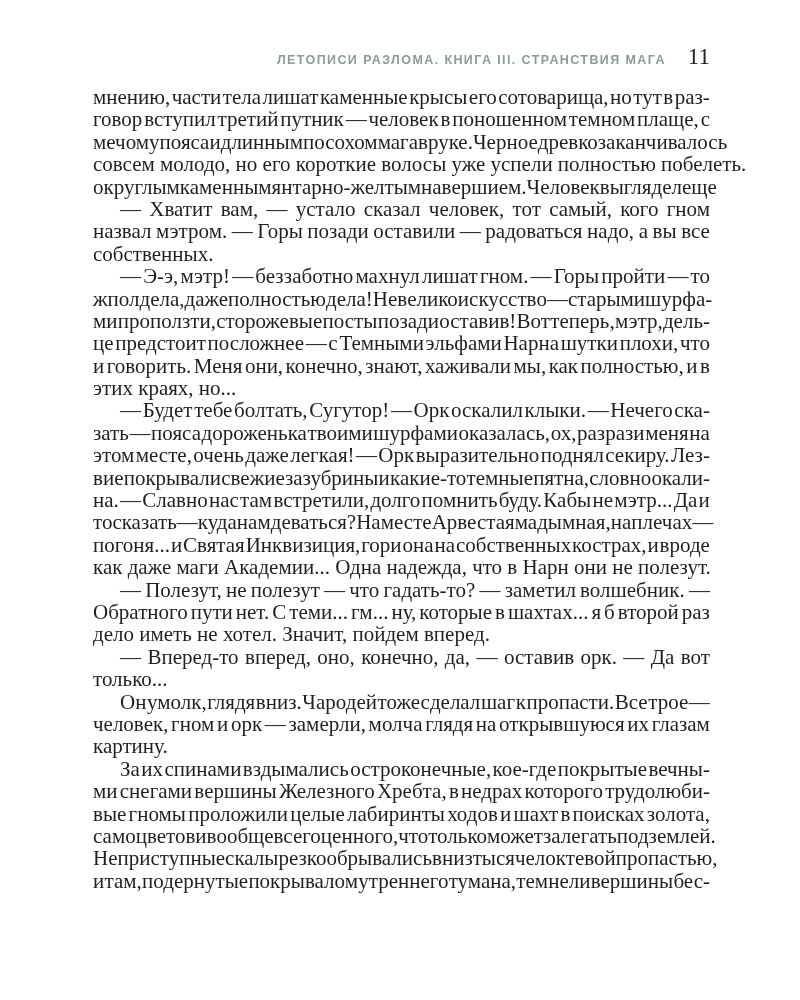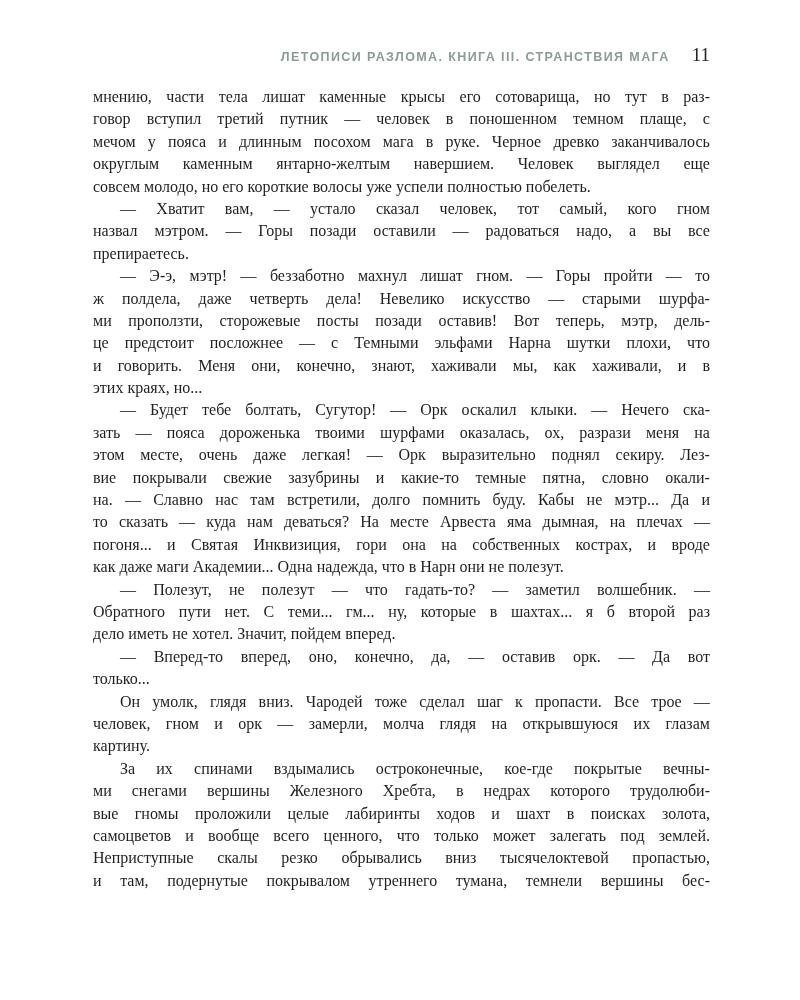--- a/index.html
+++ b/index.html
@@ -26,31 +26,31 @@
   }
   .running-title {
     font-family: "Liberation Sans", sans-serif;
     font-size: 12.5px;
     font-weight: bold;
     letter-spacing: 1.4px;
     color: #8b9b96;
   }
   .page-number {
     font-family: "Liberation Serif", "DejaVu Serif", serif;
-    font-size: 19px;
+    font-size: 23px;
     color: #232323;
   }
   .text-block {
     position: absolute;
     left: 93px;
     top: 86px;
     width: 617px;
     color: #1f1f1f;
     font-family: "Liberation Serif", "DejaVu Serif", serif;
-    font-size: 16px;
+    font-size: 21px;
   }
   .paragraph { margin: 0; }
   .line {
     height: 22.4px;
     line-height: 22.4px;
     white-space: nowrap;
   }
   .just {
     display: flex;
     justify-content: space-between;
@@ -101,30 +101,30 @@
           <span>и</span>
           <span>длинным</span>
           <span>посохом</span>
           <span>мага</span>
           <span>в</span>
           <span>руке.</span>
           <span>Черное</span>
           <span>древко</span>
           <span>заканчивалось</span>
         </div>
+        <div class="line">совсем молодо, но его короткие волосы уже успели полностью побелеть.</div>
         <div class="line just">
           <span>округлым</span>
           <span>каменным</span>
           <span>янтарно-желтым</span>
           <span>навершием.</span>
           <span>Человек</span>
           <span>выглядел</span>
           <span>еще</span>
         </div>
-        <div class="line">совсем молодо, но его короткие волосы уже успели полностью побелеть.</div>
       </div>
       <div class="paragraph">
         <div class="line indent just">
           <span>—</span>
           <span>Хватит</span>
           <span>вам,</span>
           <span>—</span>
           <span>устало</span>
           <span>сказал</span>
           <span>человек,</span>
@@ -140,21 +140,21 @@
           <span>Горы</span>
           <span>позади</span>
           <span>оставили</span>
           <span>—</span>
           <span>радоваться</span>
           <span>надо,</span>
           <span>а</span>
           <span>вы</span>
           <span>все</span>
         </div>
-        <div class="line">препираетесь.</div>
+        <div class="line">собственных.</div>
       </div>
       <div class="paragraph">
         <div class="line indent just">
           <span>—</span>
           <span>Э-э,</span>
           <span>мэтр!</span>
           <span>—</span>
           <span>беззаботно</span>
           <span>махнул</span>
           <span>лишат</span>
@@ -162,21 +162,21 @@
           <span>—</span>
           <span>Горы</span>
           <span>пройти</span>
           <span>—</span>
           <span>то</span>
         </div>
         <div class="line just">
           <span>ж</span>
           <span>полдела,</span>
           <span>даже</span>
-          <span>четверть</span>
+          <span>полностью</span>
           <span>дела!</span>
           <span>Невелико</span>
           <span>искусство</span>
           <span>—</span>
           <span>старыми</span>
           <span>шурфа-</span>
         </div>
         <div class="line just">
           <span>ми</span>
           <span>проползти,</span>
@@ -205,21 +205,21 @@
         <div class="line just">
           <span>и</span>
           <span>говорить.</span>
           <span>Меня</span>
           <span>они,</span>
           <span>конечно,</span>
           <span>знают,</span>
           <span>хаживали</span>
           <span>мы,</span>
           <span>как</span>
-          <span>хаживали,</span>
+          <span>полностью,</span>
           <span>и</span>
           <span>в</span>
         </div>
         <div class="line">этих краях, но...</div>
       </div>
       <div class="paragraph">
         <div class="line indent just">
           <span>—</span>
           <span>Будет</span>
           <span>тебе</span>

